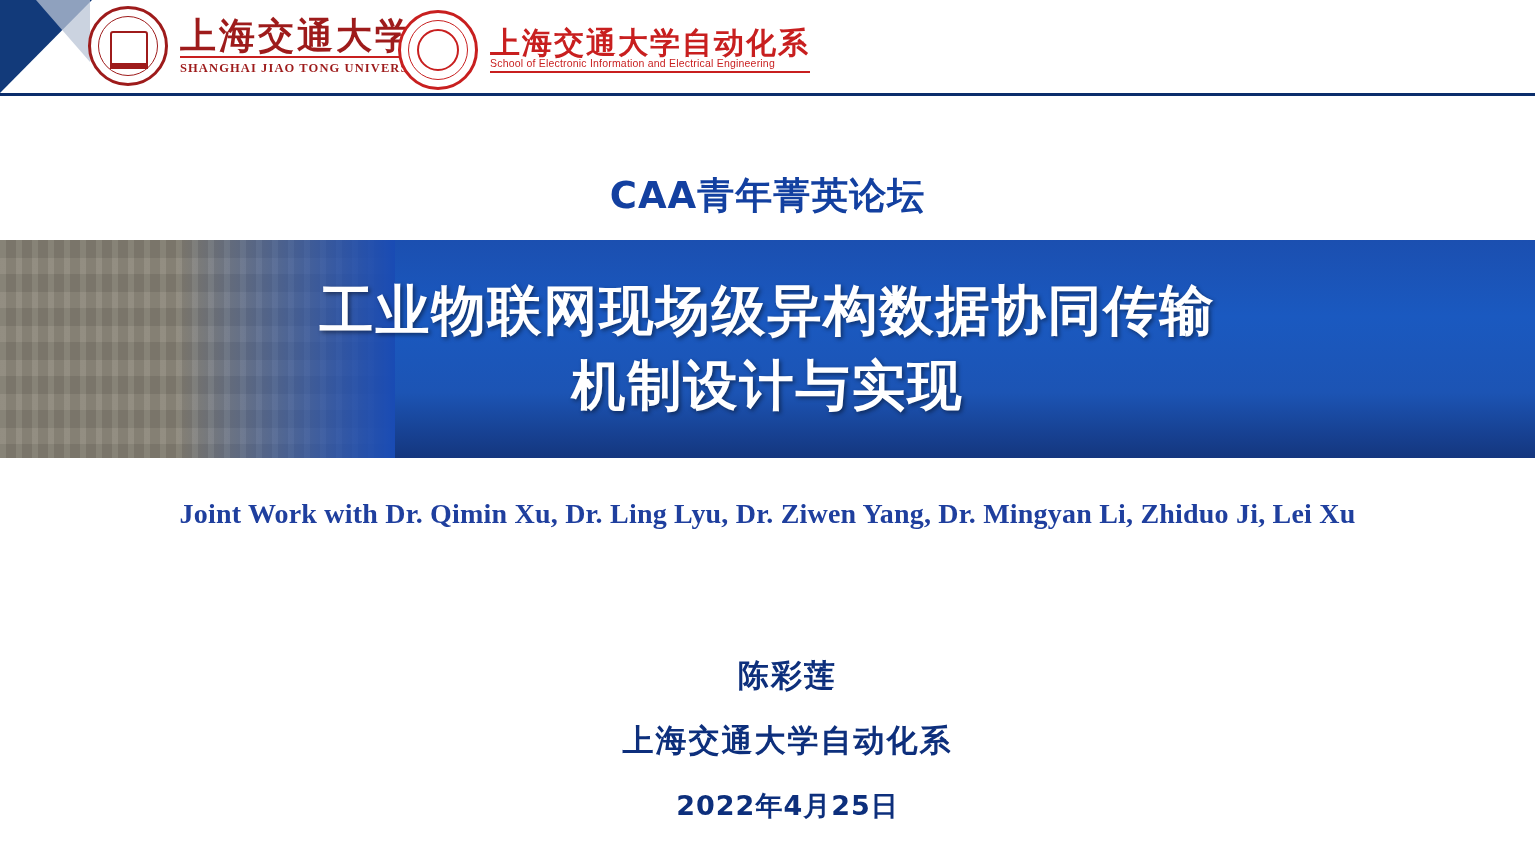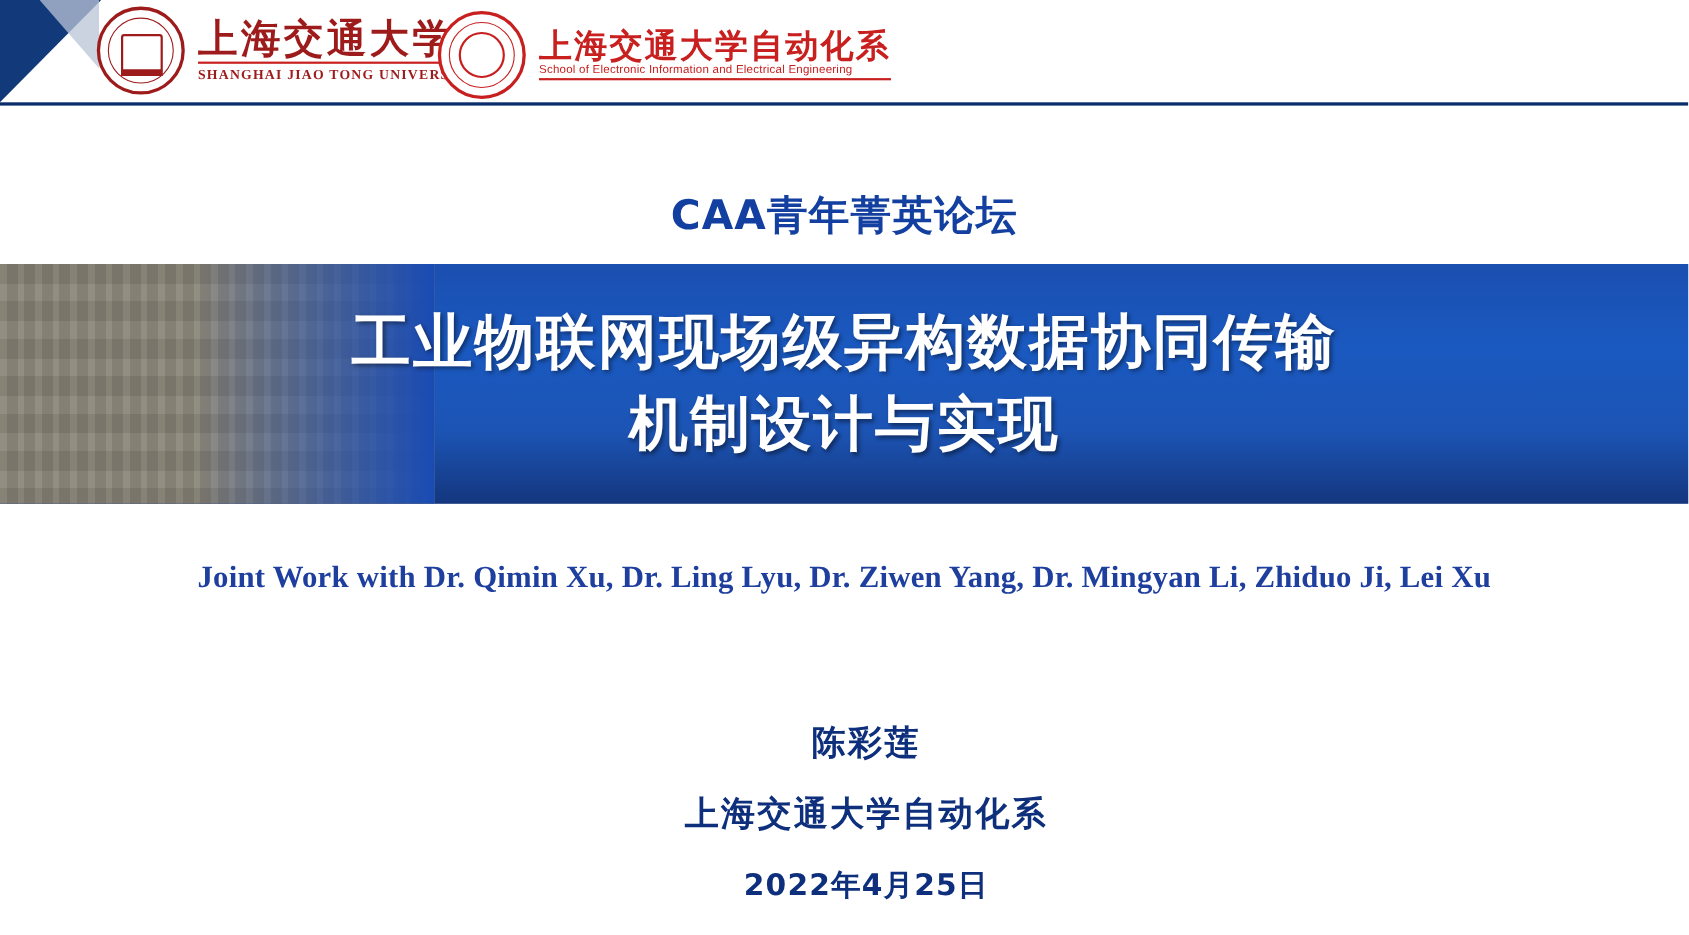--- a/index.html
+++ b/index.html
@@ -210,21 +210,21 @@
     text-align: center;
     text-shadow: 2px 2px 4px rgba(0,0,0,0.45);
     position: relative;
     z-index: 2;
   }
 
   
   .joint-work {
     position: absolute;
     left: 0;
-    top: 510px;
+    top: 498px;
     width: 1535px;
     text-align: center;
     font-family: "Liberation Serif", serif;
     font-size: 28px;
     font-weight: 700;
     color: #1f3f9e;
     letter-spacing: 0.2px;
   }
 
   

